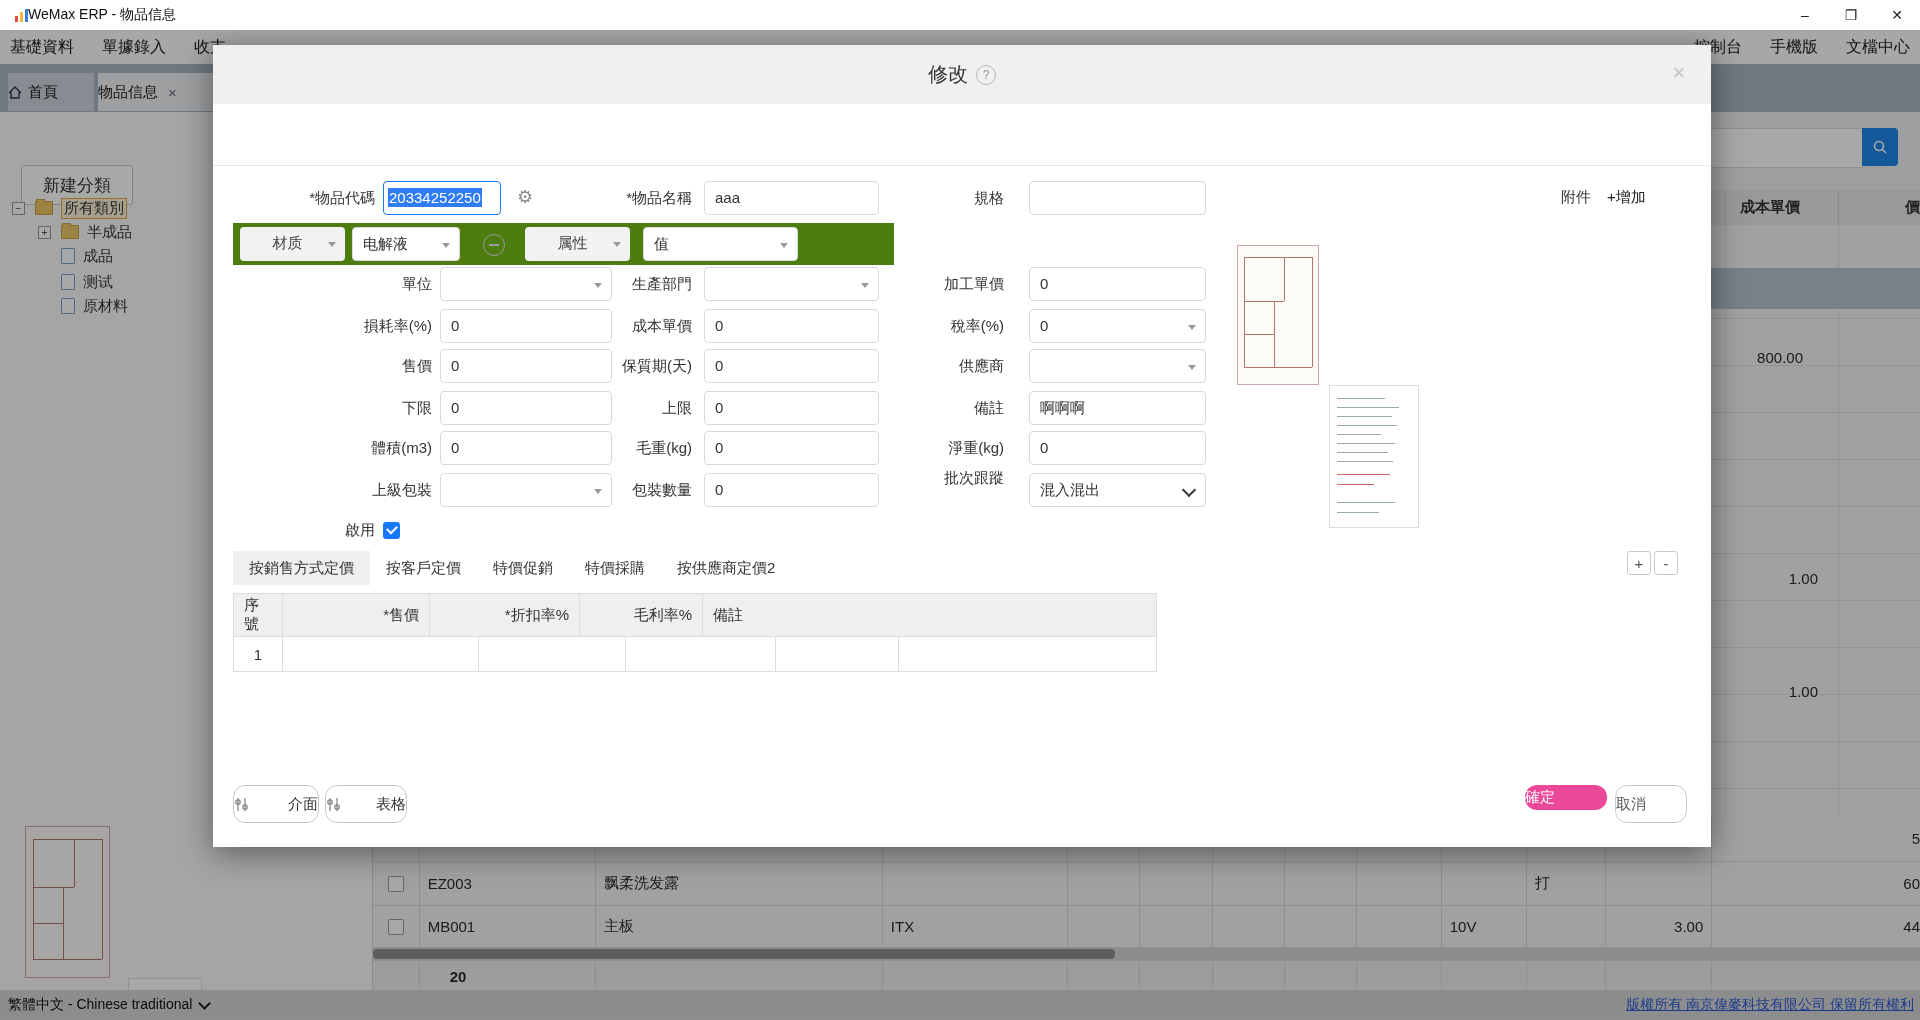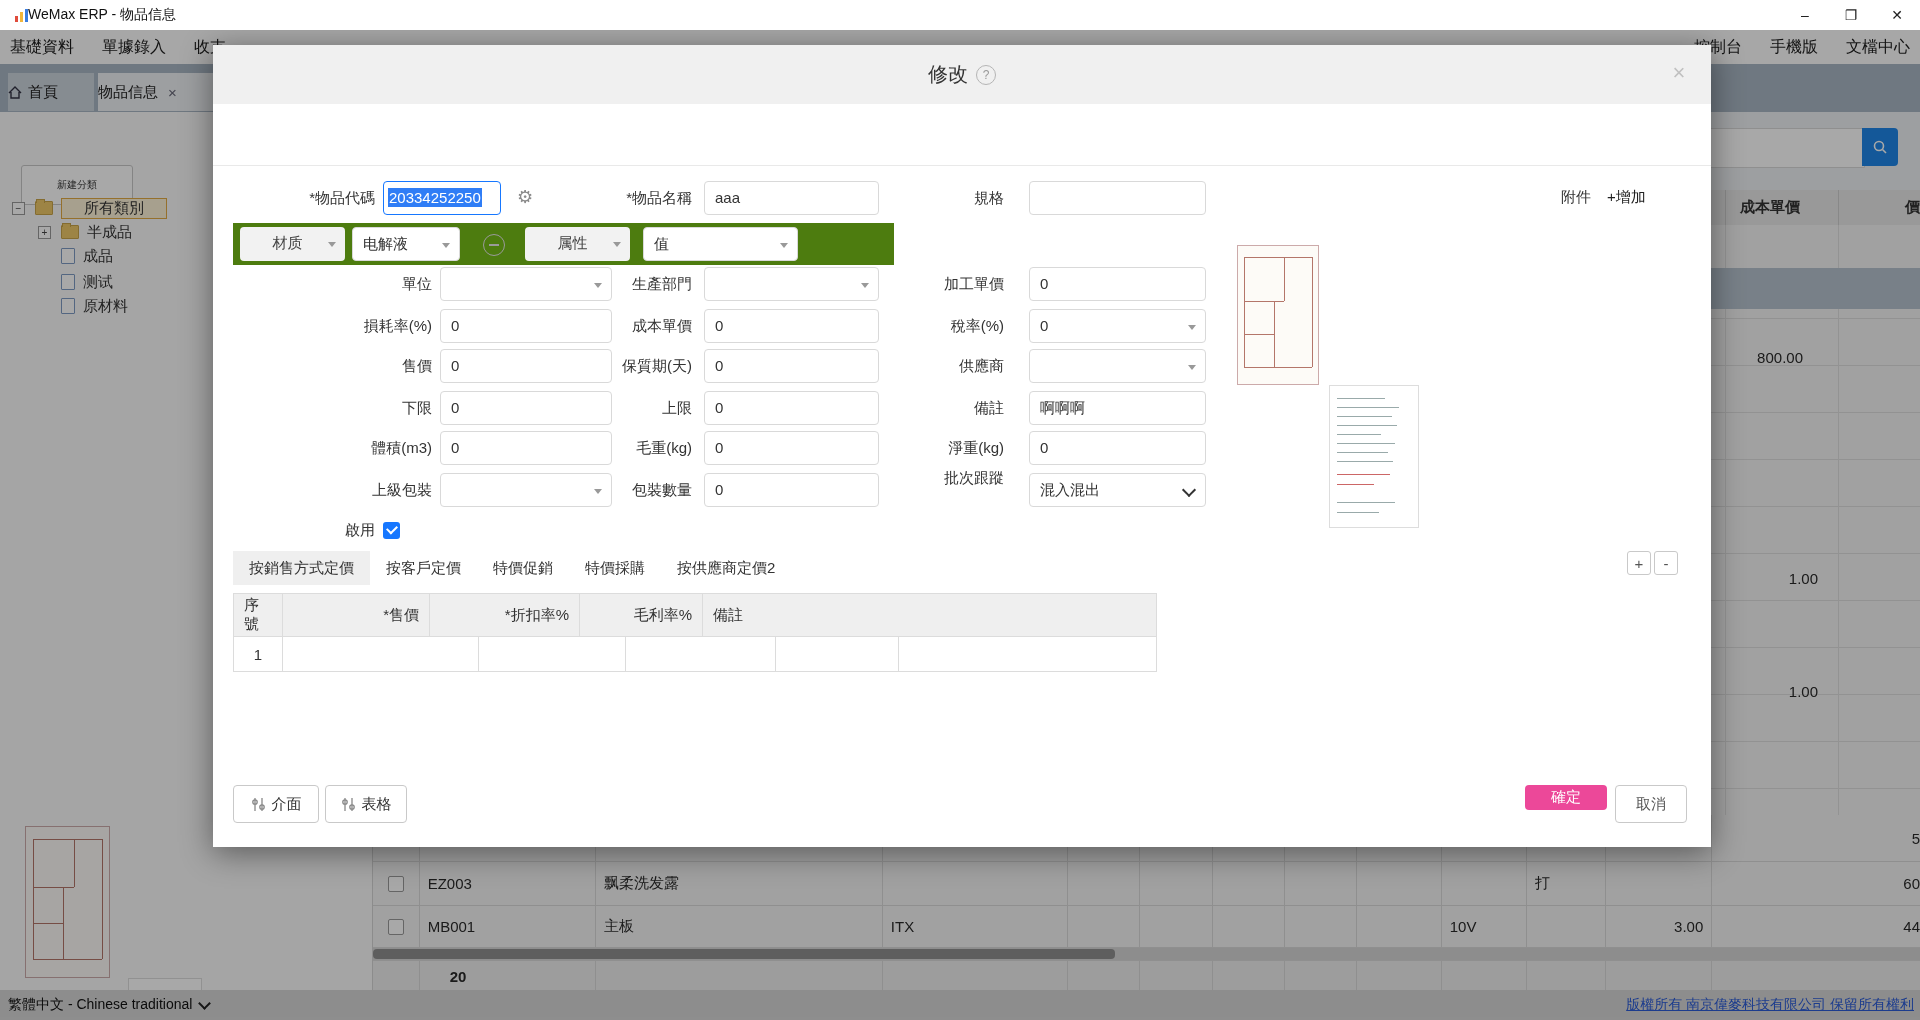--- a/index.html
+++ b/index.html
@@ -9,29 +9,29 @@
   
   .titlebar{left:0;top:0;width:1920px;height:30px;background:#fff;display:flex;align-items:center;z-index:200}
   .titlebar .ttl{font-size:14px;margin-left:8px;color:#111}
   .wctl{width:46px;height:30px;display:flex;align-items:center;justify-content:center;font-size:14px;color:#222}
   
   .menubar{left:0;top:30px;width:1920px;height:34px;background:#fdfdfd;display:flex;align-items:center;font-size:16px;color:#1c1c1c}
   .menubar .mi{margin:0 14px;white-space:nowrap}
   .tabstrip{left:0;top:64px;width:1920px;height:48px;background:#a9b7c4}
   .wtab{height:38px;top:9px;display:flex;align-items:center;font-size:15px;color:#222}
   .leftpanel{left:0;top:112px;width:372px;height:878px;background:#fbfbfb;border-right:1px solid #d5d5d5}
-  .btn-ghost{background:#fff;border:1px solid #c9c9c9;border-radius:3px;font-size:10px;color:#333;
+  .btn-ghost{background:#fff;border:1px solid #c9c9c9;border-radius:3px;font-size:17px;color:#333;
              display:flex;align-items:center;justify-content:center}
   .tree-item{display:flex;align-items:center;font-size:15px;color:#333;height:24px}
   .exp{width:13px;height:13px;border:1px solid #9a9a9a;background:#fff;font-size:10px;line-height:11px;
        text-align:center;color:#444;box-sizing:border-box}
   .folder{width:16px;height:12px;background:#eec96a;border:1px solid #c9a44a;border-radius:1px;position:relative}
   .folder:before{content:"";position:absolute;left:0;top:-3px;width:7px;height:3px;background:#eec96a;border:1px solid #c9a44a;border-bottom:none}
   .file{width:12px;height:14px;background:#fff;border:1px solid #7e9cc4;border-radius:1px}
-  .sel-node{background:#fdf3d8;border:1px solid #e3aa44;padding:0 22px}
+  .sel-node{background:#fdf3d8;border:1px solid #e3aa44;padding:0 2px}
   
   .bgcell{box-sizing:border-box;border-right:1px solid #d9d9d9;height:100%;font-size:15px;color:#2a2a2a;
           display:flex;align-items:center;padding:0 8px;overflow:hidden;white-space:nowrap}
   .bgrow{display:flex;background:#f5f5f5;border-bottom:1px solid #d9d9d9;box-sizing:border-box}
   .cb{width:14px;height:14px;border:1px solid #9a9a9a;background:#fff;border-radius:2px}
   
   .overlay{left:0;top:30px;width:1920px;height:990px;background:rgba(0,0,0,.34);z-index:50}
   .modal{left:213px;top:45px;width:1498px;height:802px;background:#fff;z-index:100;
          box-shadow:0 6px 30px rgba(0,0,0,.45)}
   .mhead{left:0;top:0;width:1498px;height:59px;background:#f0f0f0;display:flex;align-items:center;justify-content:center}
@@ -51,21 +51,21 @@
          border-right:4px solid transparent;border-top:5px solid #999}
   .gsel{background:#f2f2f2;border:none;color:#444;text-align:center;padding:0 20px 0 10px}
   .chev{position:absolute;right:11px;top:11px;width:8px;height:8px;border-right:2px solid #333;
         border-bottom:2px solid #333;transform:rotate(45deg)}
   .ptab{height:34px;display:flex;align-items:center;padding:0 16px;font-size:15px;color:#333;white-space:nowrap}
   .ptab.act{background:#efefef}
   .sq{width:22px;height:22px;border:1px solid #c9c9c9;border-radius:3px;background:#fff;font-size:15px;
       color:#555;display:flex;align-items:center;justify-content:center}
   .thc,.tdc{box-sizing:border-box;border-right:1px solid #dcdcdc;display:flex;align-items:center;
       font-size:15px;color:#333;padding:0 10px;overflow:hidden}
-  .btn{display:flex;align-items:center;justify-content:center;font-size:15px;border-radius:4px;box-sizing:border-box}
+  .btn{display:flex;align-items:center;justify-content:space-between;font-size:15px;border-radius:12px;box-sizing:border-box}
   .mini-doc{background:#fff;border:1px solid #ddd;box-sizing:border-box;position:relative}
   .dl{position:absolute;height:1px;background:#9aa;left:8%;}
   .plan{background:#fdfbf7;border:1px solid #caa;box-sizing:border-box;position:relative}
   .pw{position:absolute;background:#b4766a}
   .scroll-thumb{border-radius:4px;background:#8f8f8f}
   a.copy{color:#2b5bd7;text-decoration:underline;font-size:14px}
 </style>
 </head>
 <body>
 

